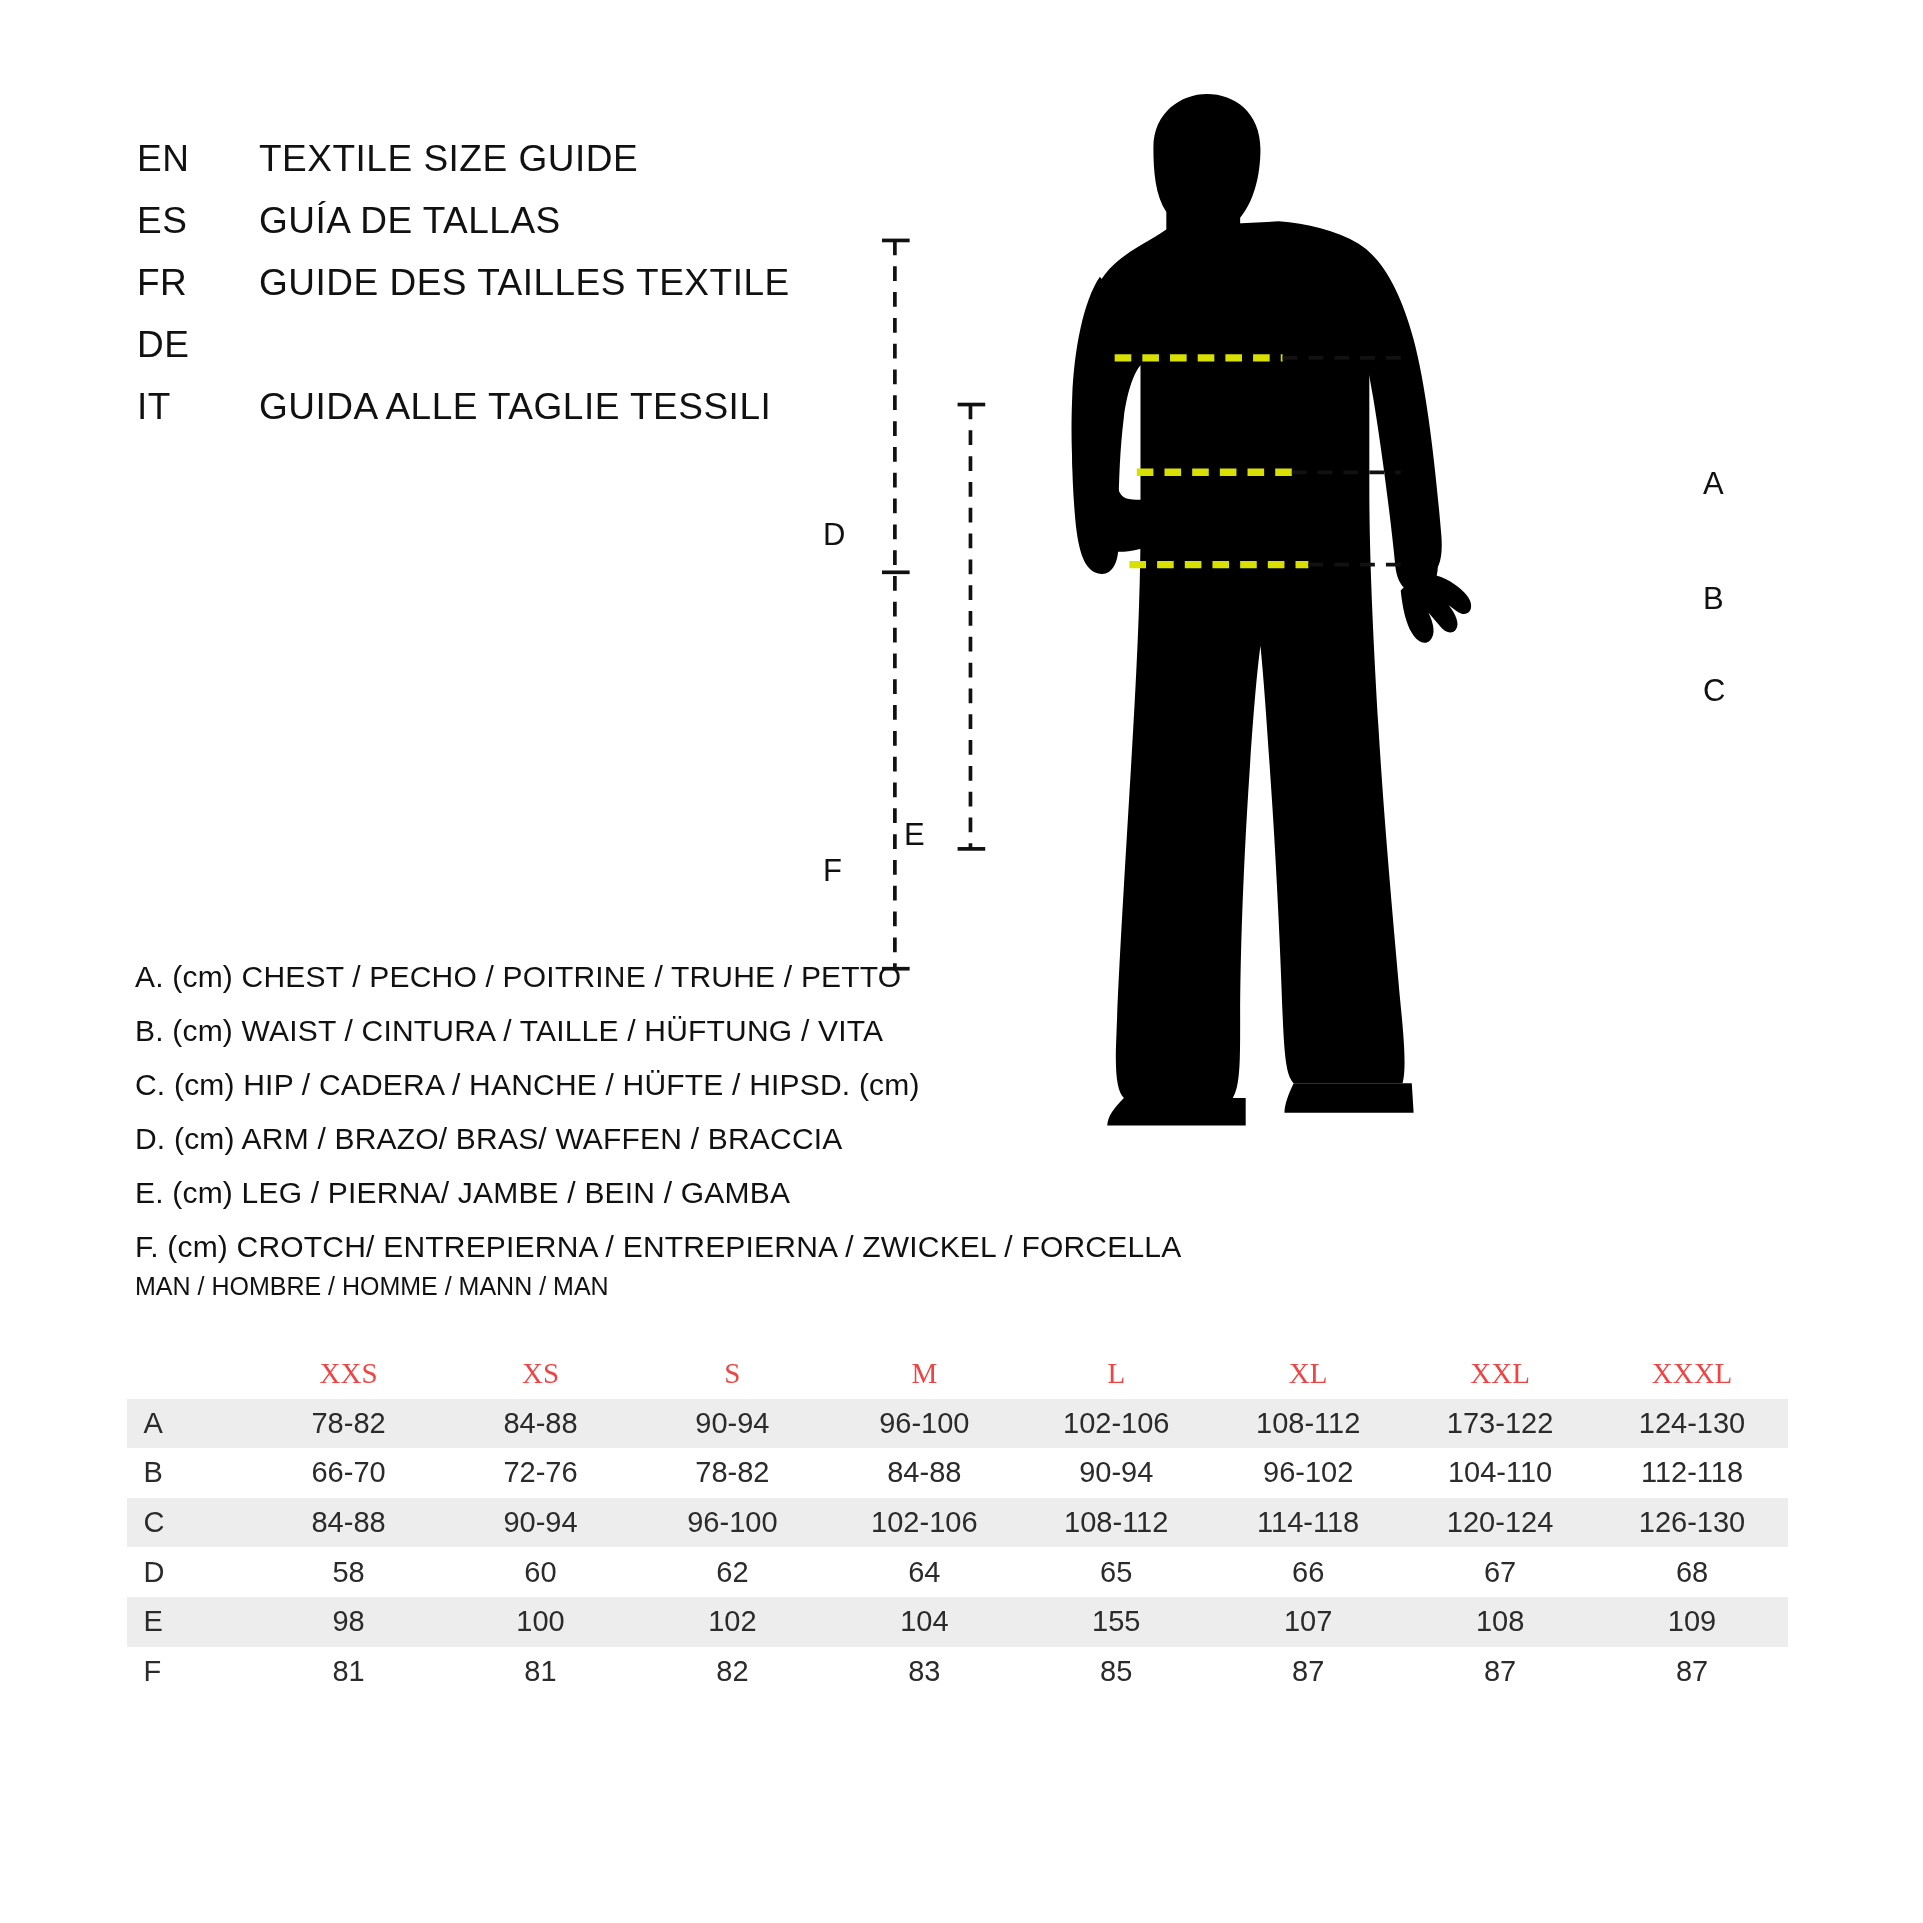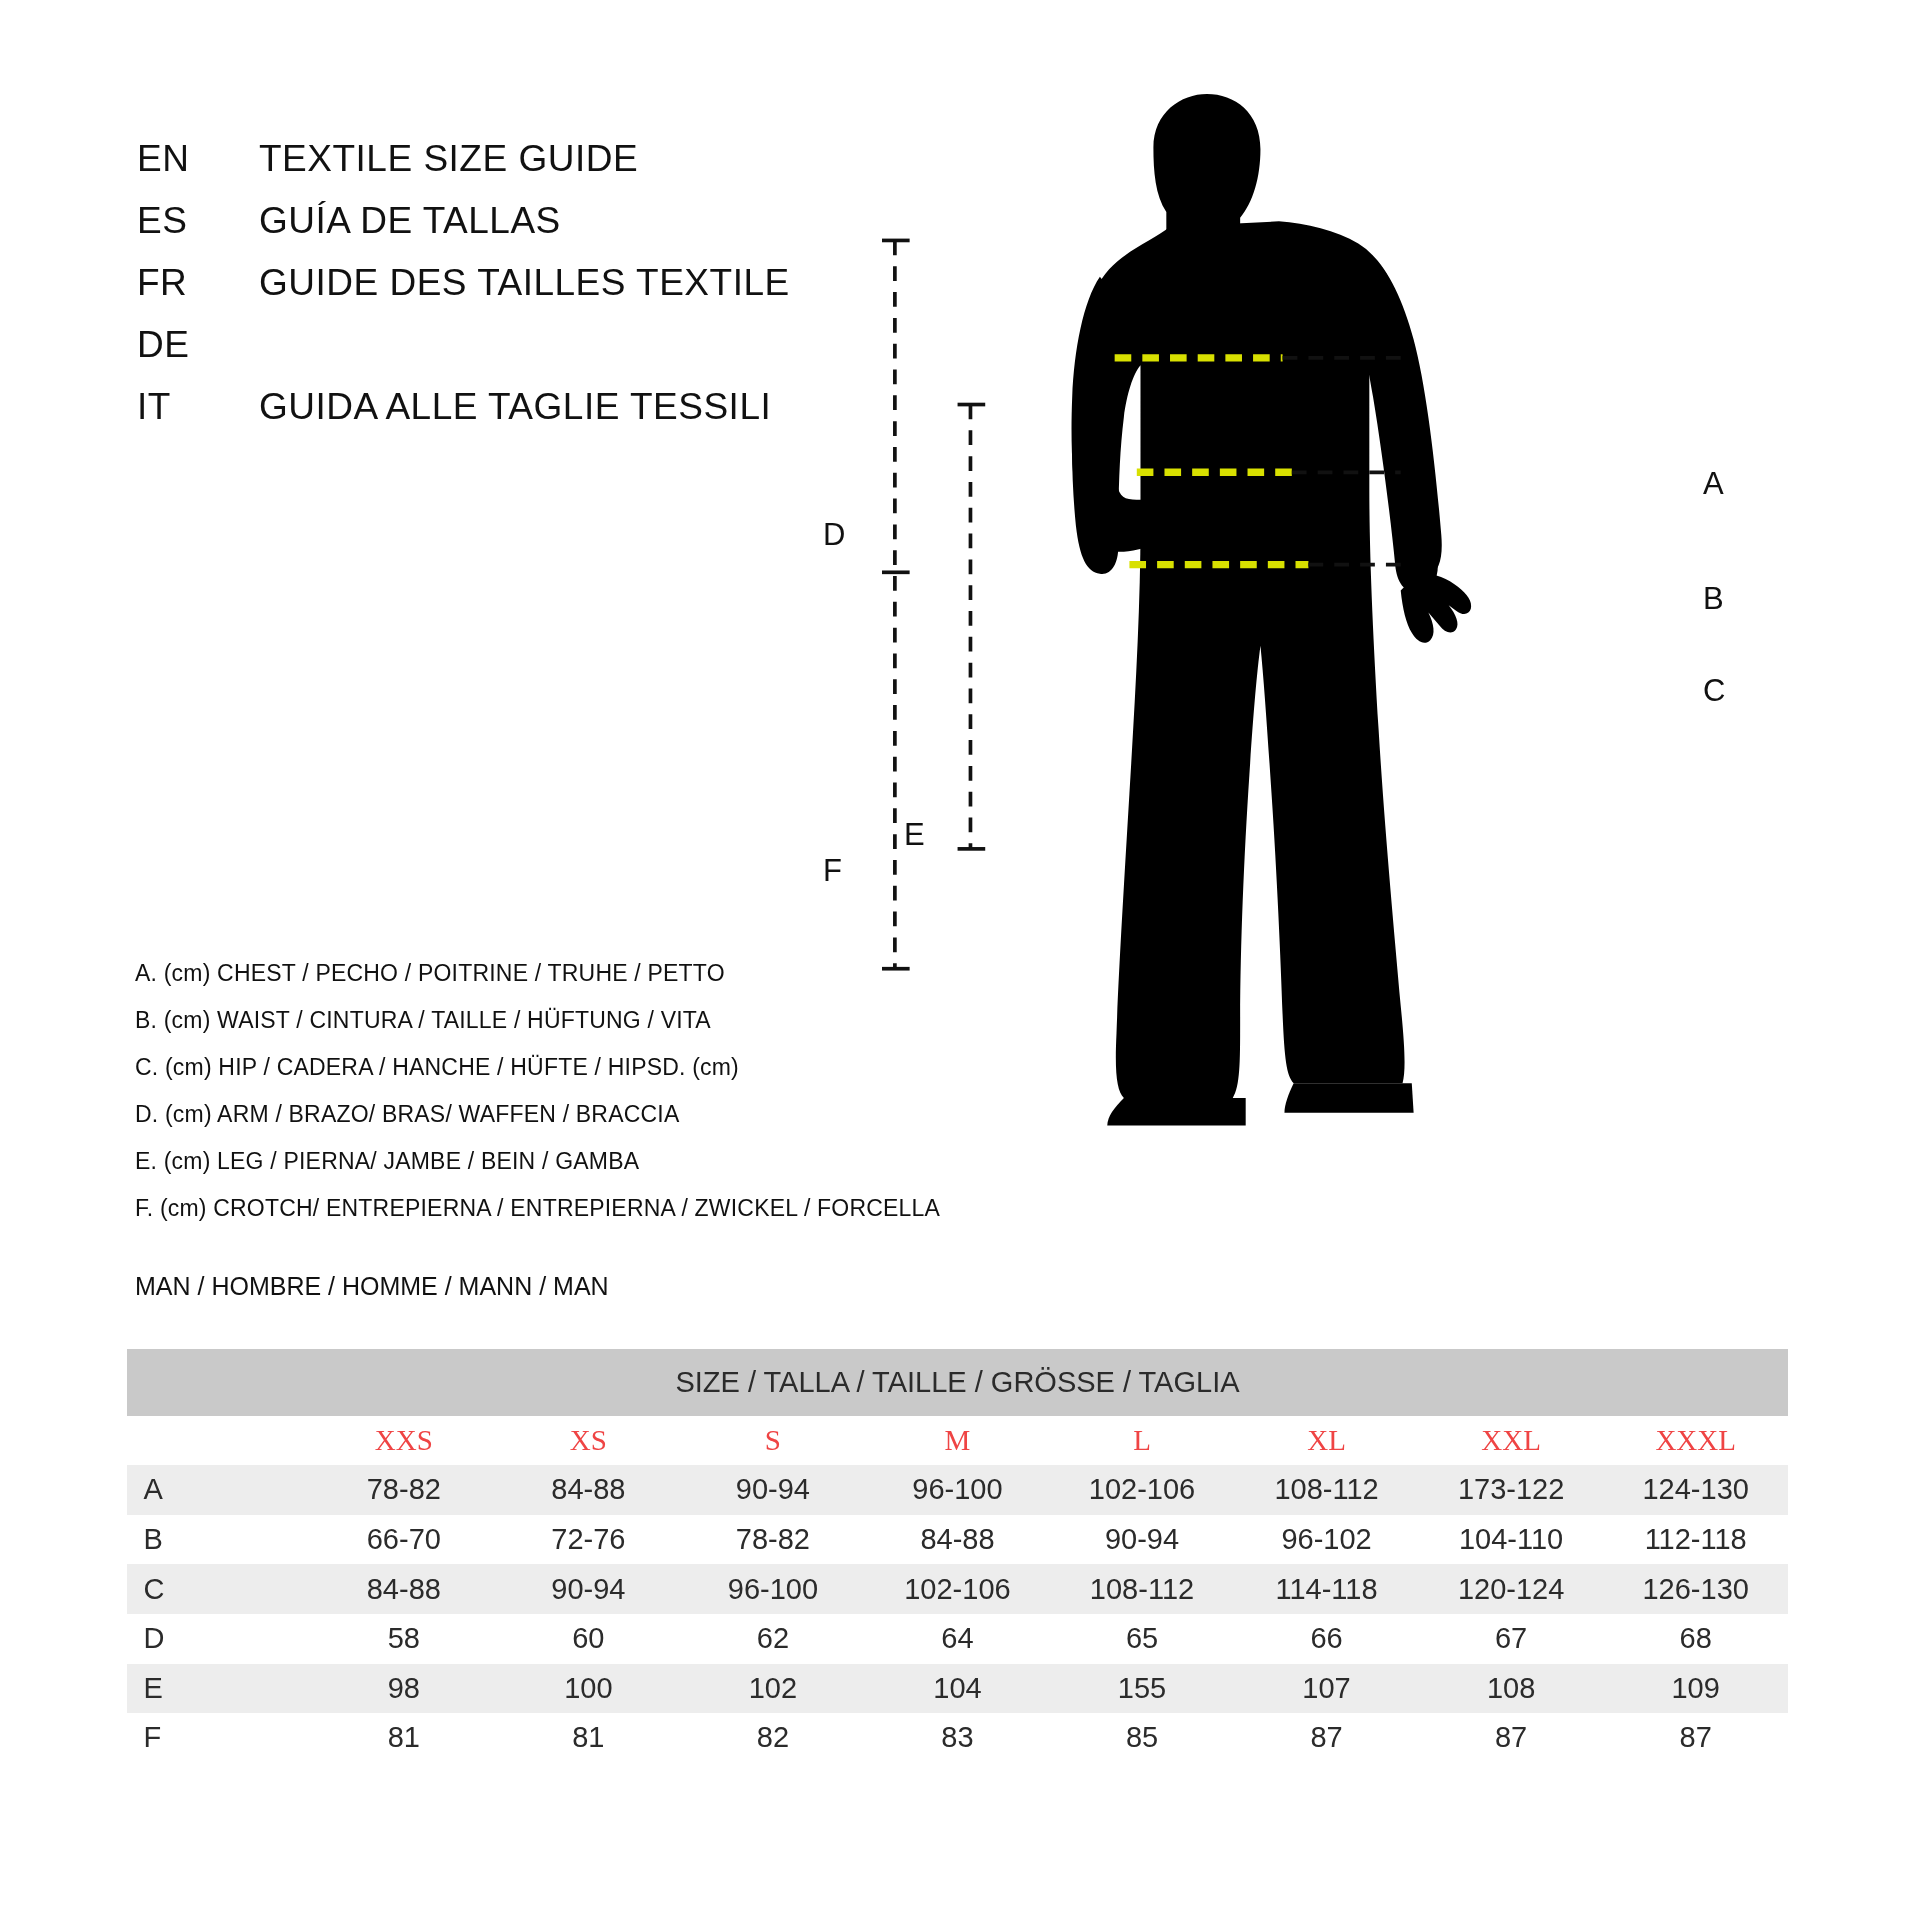--- a/index.html
+++ b/index.html
@@ -43,21 +43,21 @@
   }
 
   
   .legend {
     position: absolute;
     left: 135px;
     top: 960px;
     width: 1089px;
   }
   .legend-line {
-    font-size: 23px;
+    font-size: 30px;
     letter-spacing: 0.2px;
     color: #111;
     margin-bottom: 20px;
     white-space: nowrap;
   }
   .legend-gender {
     position: absolute;
     left: 135px;
     top: 1272px;
     font-size: 25px;
@@ -281,23 +281,20 @@
   <line x1="26" y1="400" x2="56" y2="400" stroke="#111111" stroke-width="4"></line>
 
   <line x1="122" y1="218" x2="122" y2="700" stroke="#111111" stroke-width="4" stroke-dasharray="16 12"></line>
   <line x1="108" y1="218" x2="138" y2="218" stroke="#111111" stroke-width="4"></line>
   <line x1="108" y1="700" x2="138" y2="700" stroke="#111111" stroke-width="4"></line>
 </svg>
 
 <div class="table-wrap">
   <table class="size-table">
     <tbody>
-        <tr class="hdr-band">
-      <td colspan="9">SIZE / TALLA / TAILLE / GRÖSSE / TAGLIA</td>
-    </tr>
     <tr class="sizes">
       <td class="col-key"></td>
       <td>XXS</td>
       <td>XS</td>
       <td>S</td>
       <td>M</td>
       <td>L</td>
       <td>XL</td>
       <td>XXL</td>
       <td>XXXL</td>

